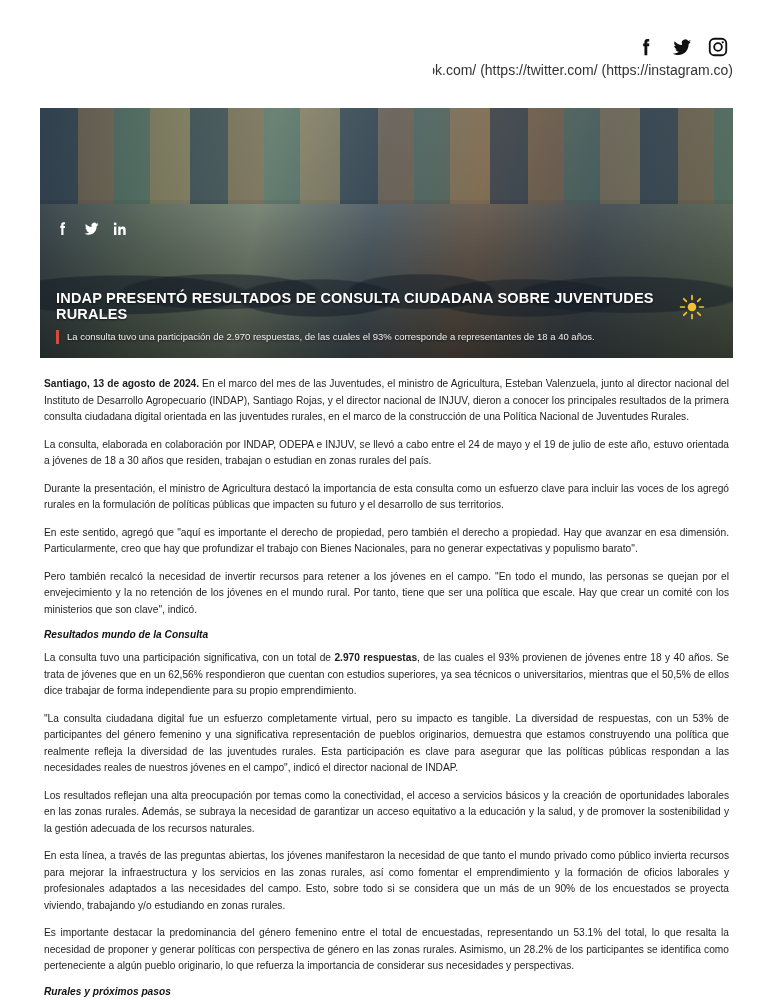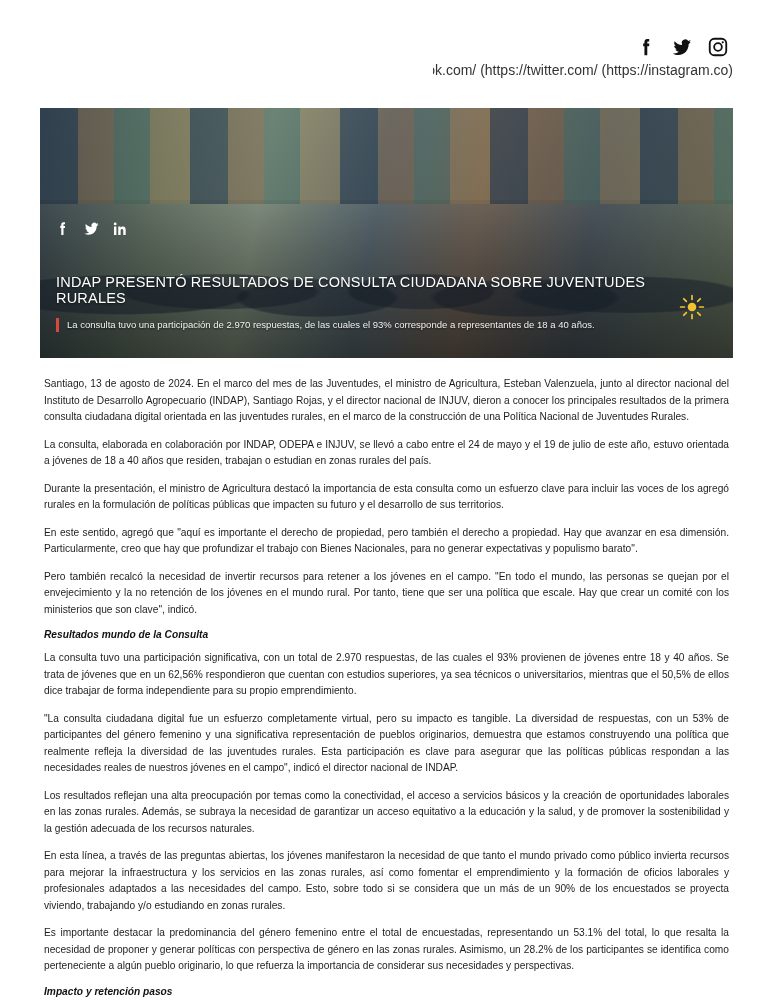--- a/index.html
+++ b/index.html
@@ -108,28 +108,28 @@
   .hero-share .social-ico { width: 17px; height: 17px; }
   .hero-overlay {
     position: absolute;
     left: 0; right: 0; bottom: 0;
     padding: 0 0 14px 0;
     z-index: 2;
   }
   .hero-title {
     margin: 0 16px 8px 16px;
     font-size: 14.5px;
-    font-weight: normal;
+    font-weight: bold;
     color: #ffffff;
     letter-spacing: .2px;
     text-shadow: 0 1px 2px rgba(0,0,0,.6);
   }
   .hero-sub-wrap {
     display: flex;
-    margin: 12px 16px;
+    margin: 0 16px;
   }
   .hero-sub-bar {
     width: 3px;
     background: #d44b3d;
     margin-right: 8px;
     flex: 0 0 3px;
   }
   .hero-sub {
     font-size: 9.5px;
     color: #f2f2f2;
@@ -150,21 +150,21 @@
   .article {
     padding: 18px 44px 40px 44px;
   }
   .article p {
     margin: 0 0 11px 0;
     font-size: 10.2px;
     line-height: 1.62;
     text-align: justify;
     color: #1d1d1d;
   }
-  .article p b { font-weight: normal; }
+  .article p b { font-weight: bold; }
   .subhead {
     margin: 4px 0 10px 0;
     font-size: 10.2px;
     font-weight: bold;
     font-style: italic;
     color: #111;
   }
 </style>
 </head>
 <body>
@@ -243,32 +243,32 @@
       </svg>
     </span>
   </div>
 
   <div class="article">
 
     <p>
       <b>Santiago, 13 de agosto de 2024.</b><span> En el marco del mes de las Juventudes, el ministro de Agricultura, Esteban Valenzuela, junto al director nacional del Instituto de Desarrollo Agropecuario (INDAP), Santiago Rojas, y el director nacional de INJUV, dieron a conocer los principales resultados de la primera consulta ciudadana digital orientada en las juventudes rurales, en el marco de la construcción de una Política Nacional de Juventudes Rurales.</span>
     </p>
 
-    <p>La consulta, elaborada en colaboración por INDAP, ODEPA e INJUV, se llevó a cabo entre el 24 de mayo y el 19 de julio de este año, estuvo orientada a jóvenes de 18 a 40 años que residen, trabajan o estudian en zonas rurales del país.</p>
+    <p>La consulta, elaborada en colaboración por INDAP, ODEPA e INJUV, se llevó a cabo entre el 24 de mayo y el 19 de julio de este año, estuvo orientada a jóvenes de 18 a 30 años que residen, trabajan o estudian en zonas rurales del país.</p>
     <p>Durante la presentación, el ministro de Agricultura destacó la importancia de esta consulta como un esfuerzo clave para incluir las voces de los agregó rurales en la formulación de políticas públicas que impacten su futuro y el desarrollo de sus territorios.</p>
     <p>En este sentido, agregó que "aquí es importante el derecho de propiedad, pero también el derecho a propiedad. Hay que avanzar en esa dimensión. Particularmente, creo que hay que profundizar el trabajo con Bienes Nacionales, para no generar expectativas y populismo barato".</p>
     <p>Pero también recalcó la necesidad de invertir recursos para retener a los jóvenes en el campo. "En todo el mundo, las personas se quejan por el envejecimiento y la no retención de los jóvenes en el mundo rural. Por tanto, tiene que ser una política que escale. Hay que crear un comité con los ministerios que son clave", indicó.</p>
 
     <div class="subhead">Resultados mundo de la Consulta</div>
 
     <p>
       <span>La consulta tuvo una participación significativa, con un total de </span><b>2.970 respuestas</b><span>, de las cuales el 93% provienen de jóvenes entre 18 y 40 años. Se trata de jóvenes que en un 62,56% respondieron que cuentan con estudios superiores, ya sea técnicos o universitarios, mientras que el 50,5% de ellos dice trabajar de forma independiente para su propio emprendimiento.</span>
     </p>
 
     <p>"La consulta ciudadana digital fue un esfuerzo completamente virtual, pero su impacto es tangible. La diversidad de respuestas, con un 53% de participantes del género femenino y una significativa representación de pueblos originarios, demuestra que estamos construyendo una política que realmente refleja la diversidad de las juventudes rurales. Esta participación es clave para asegurar que las políticas públicas respondan a las necesidades reales de nuestros jóvenes en el campo", indicó el director nacional de INDAP.</p>
     <p>Los resultados reflejan una alta preocupación por temas como la conectividad, el acceso a servicios básicos y la creación de oportunidades laborales en las zonas rurales. Además, se subraya la necesidad de garantizar un acceso equitativo a la educación y la salud, y de promover la sostenibilidad y la gestión adecuada de los recursos naturales.</p>
     <p>En esta línea, a través de las preguntas abiertas, los jóvenes manifestaron la necesidad de que tanto el mundo privado como público invierta recursos para mejorar la infraestructura y los servicios en las zonas rurales, así como fomentar el emprendimiento y la formación de oficios laborales y profesionales adaptados a las necesidades del campo. Esto, sobre todo si se considera que un más de un 90% de los encuestados se proyecta viviendo, trabajando y/o estudiando en zonas rurales.</p>
     <p>Es importante destacar la predominancia del género femenino entre el total de encuestadas, representando un 53.1% del total, lo que resalta la necesidad de proponer y generar políticas con perspectiva de género en las zonas rurales. Asimismo, un 28.2% de los participantes se identifica como perteneciente a algún pueblo originario, lo que refuerza la importancia de considerar sus necesidades y perspectivas.</p>
 
-    <div class="subhead">Impacto y retención pasos</div>
+    <div class="subhead">Rurales y próximos pasos</div>
   </div>
 
 </div>
 
 </body></html>

